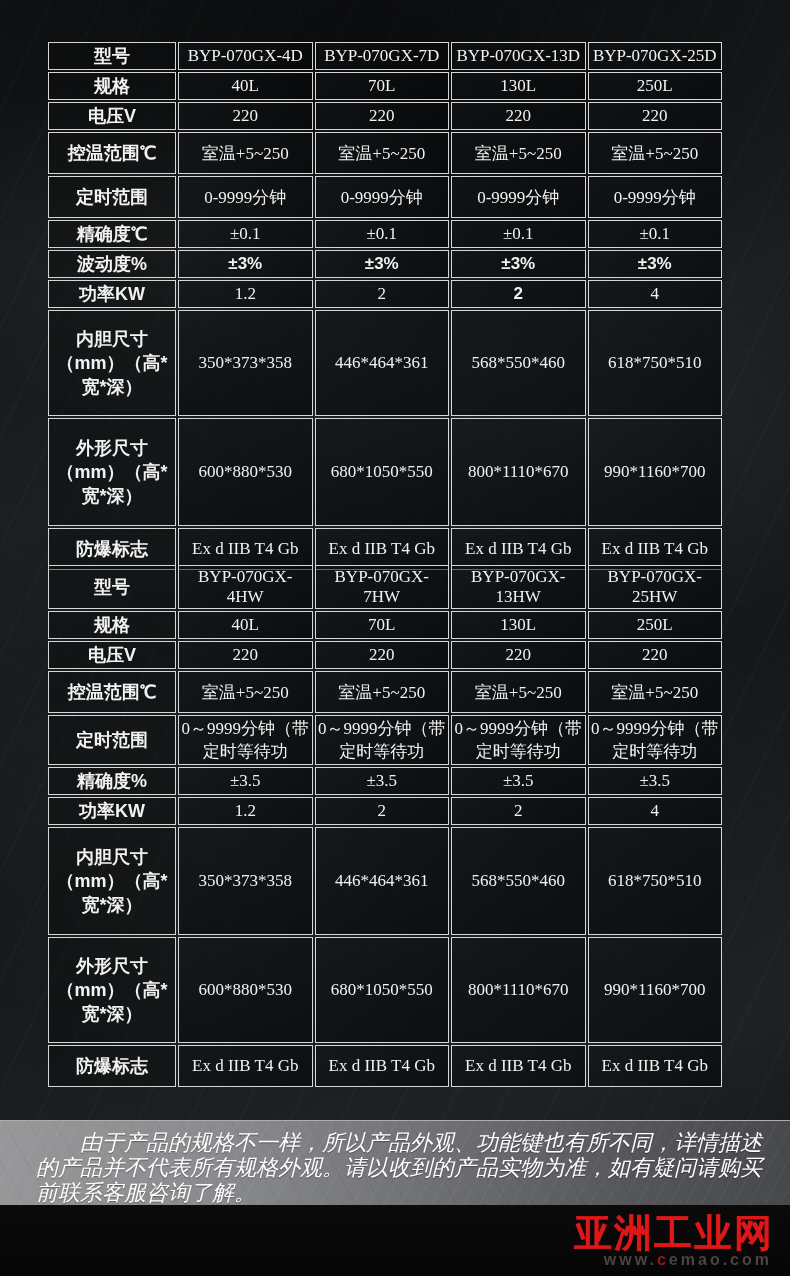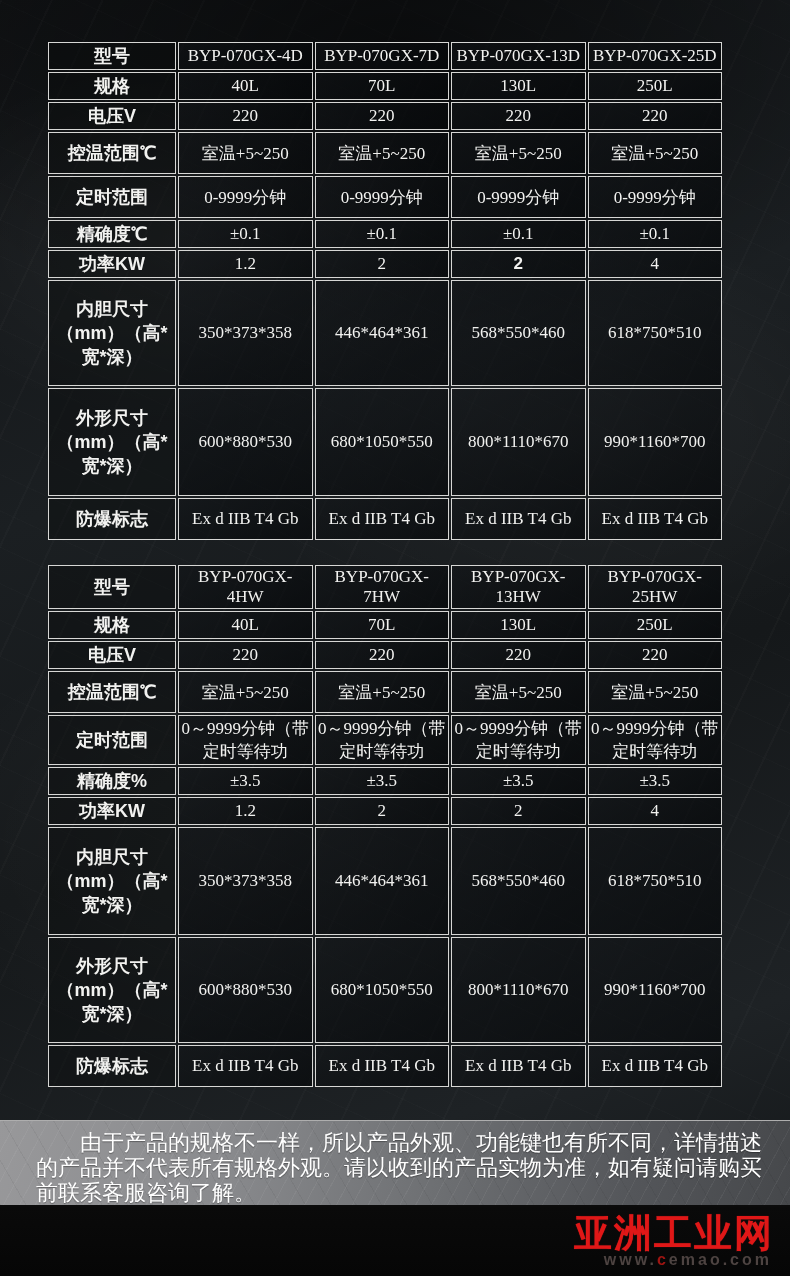--- a/index.html
+++ b/index.html
@@ -51,20 +51,21 @@
     border-top:1px solid #aeaeae;
     border-bottom:2px solid #0b0b0b;
   }
   .notice p{
     margin:9px 28px 0 36px;
     text-indent:2em;
     color:#ffffff;
     font-size:22px;line-height:25px;
     font-family:"Liberation Sans",sans-serif;
     text-shadow:0 1px 1px rgba(0,0,0,0.35);
+    font-style:italic;
   }
   .bottom-band{
     position:absolute;left:0;top:1207px;width:790px;height:69px;
     background:linear-gradient(180deg,#0a0a0a,#060606);
     text-align:right;
   }
   .brand-logo{
     display:block;margin:6px 16px 0 0;
     font-family:"Liberation Sans",sans-serif;
     font-weight:bold;font-size:38px;line-height:40px;
@@ -127,20 +128,27 @@
         <td>0-9999分钟</td>
         <td>0-9999分钟</td>
       </tr>
       <tr style="height: 24px; margin-top: 9px;">
         <th>精确度℃</th>
         <td>±0.1</td>
         <td>±0.1</td>
         <td>±0.1</td>
         <td>±0.1</td>
       </tr>
+      <tr style="height: 25px;">
+        <th>波动度%</th>
+        <td class="bold-sans">±3%</td>
+        <td class="bold-sans">±3%</td>
+        <td class="bold-sans">±3%</td>
+        <td class="bold-sans">±3%</td>
+      </tr>
       <tr style="height: 26px;">
         <th>功率KW</th>
         <td>1.2</td>
         <td>2</td>
         <td class="bold-sans">2</td>
         <td>4</td>
       </tr>
       <tr style="height: 106px;">
         <th>内胆尺寸（mm）（高*宽*深）</th>
         <td>350*373*358</td>

